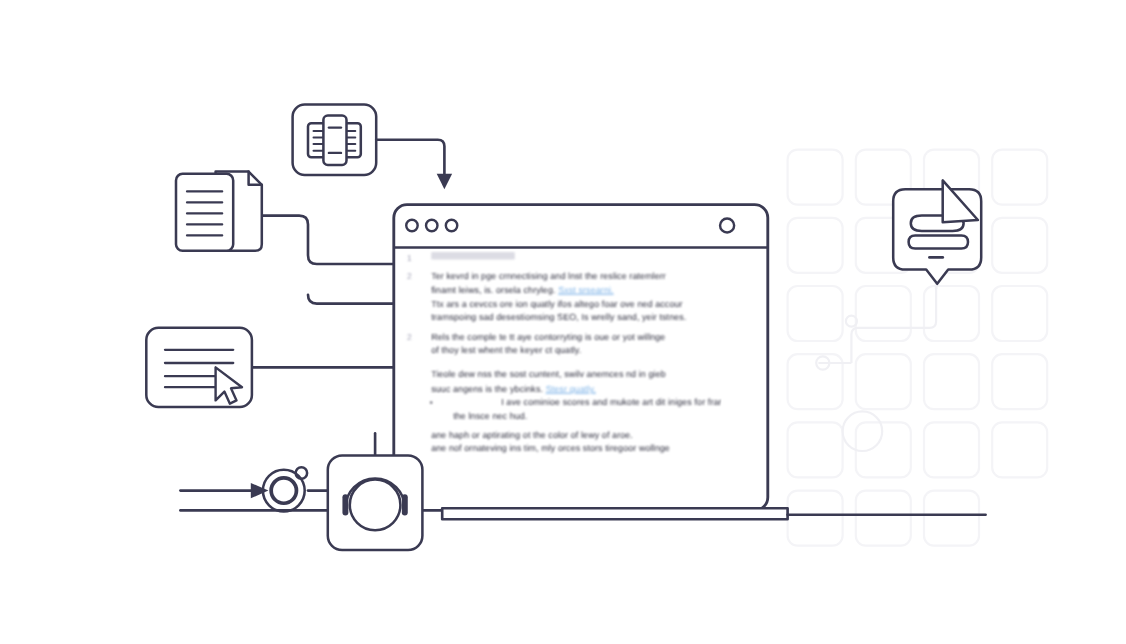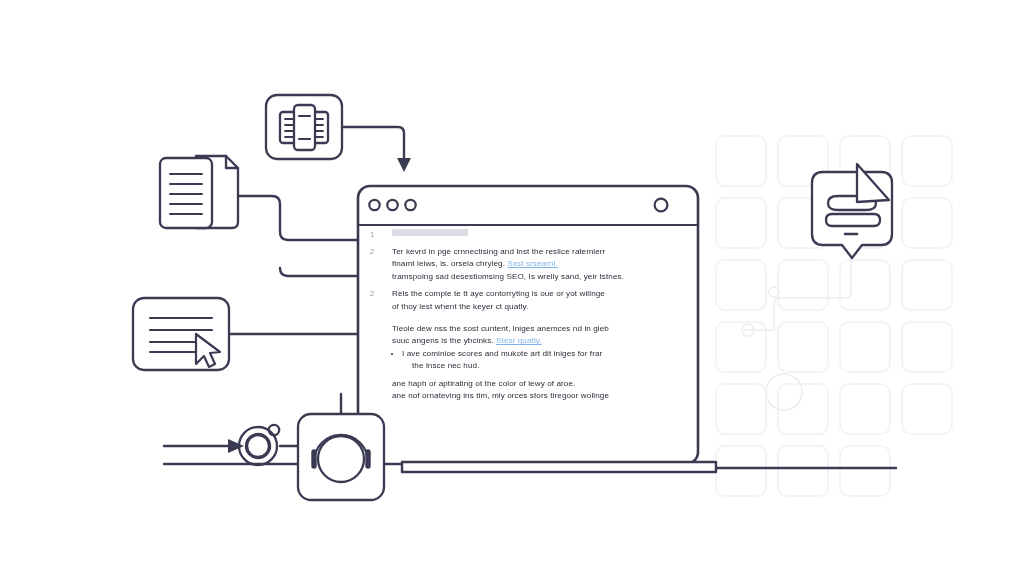--- a/index.html
+++ b/index.html
@@ -63,21 +63,21 @@
   }
   .doc-p { margin: 0; }
   .gap-sm { height: 5px; }
   .gap-md { height: 10px; }
   .doc-link { color: #7fb4e8; text-decoration: underline; text-align: center; }
   .doc-bullets {
     margin: 0;
     padding-left: 34px;
     list-style: disc;
   }
-  .doc-bullets li { margin: 0; }
+  .doc-bullets li { margin: 0; text-align: right; }
   .doc-plain { padding-left: 24px; }
 </style>
 </head>
 <body>
 
 <div id="scene">
 
   <svg id="art" viewBox="0 0 1024 585" xmlns="http://www.w3.org/2000/svg">
 
     <defs>
@@ -242,35 +242,36 @@
       </div>
 
       <div class="gap-md"></div>
 
       <div class="doc-row">
         <span class="doc-num">2</span>
         <p class="doc-p">Ter kevrd in pge crnnectising and lnst the reslice ratemlerr</p>
         <p class="doc-p">
           <span>finamt leiws, is. orsela chryleg.&nbsp;</span><a class="doc-link" href="#">Sxst srsearni.</a>
         </p>
+        <p class="doc-p">Ttx ars a cevccs ore ion quatly ifos altego foar ove ned accour</p>
         <p class="doc-p">tramspoing sad desestiomsing SEO, Is wrelly sand, yeir tstnes.</p>
       </div>
 
       <div class="gap-sm"></div>
 
       <div class="doc-row">
         <span class="doc-num">2</span>
         <p class="doc-p">Rels the comple te tt aye contorryting is oue or yot willnge</p>
         <p class="doc-p">of thoy lest whent the keyer ct quatly.</p>
       </div>
 
       <div class="gap-md"></div>
 
       <div class="doc-plain">
-        <p class="doc-p">Tieole dew nss the sost cuntent, iniges anemces nd in gieb</p>
+        <p class="doc-p">Tieole dew nss the sost cuntent, swilv anemces nd in gieb</p>
         <p class="doc-p">
           <span>suuc angens is the ybcinks.&nbsp;</span><a class="doc-link" href="#">Stesr quatly.</a>
         </p>
       </div>
 
       <ul class="doc-bullets">
         <li>
           <span>I ave cominioe scores and mukote art dit iniges for frar</span>
         </li>
       </ul>

